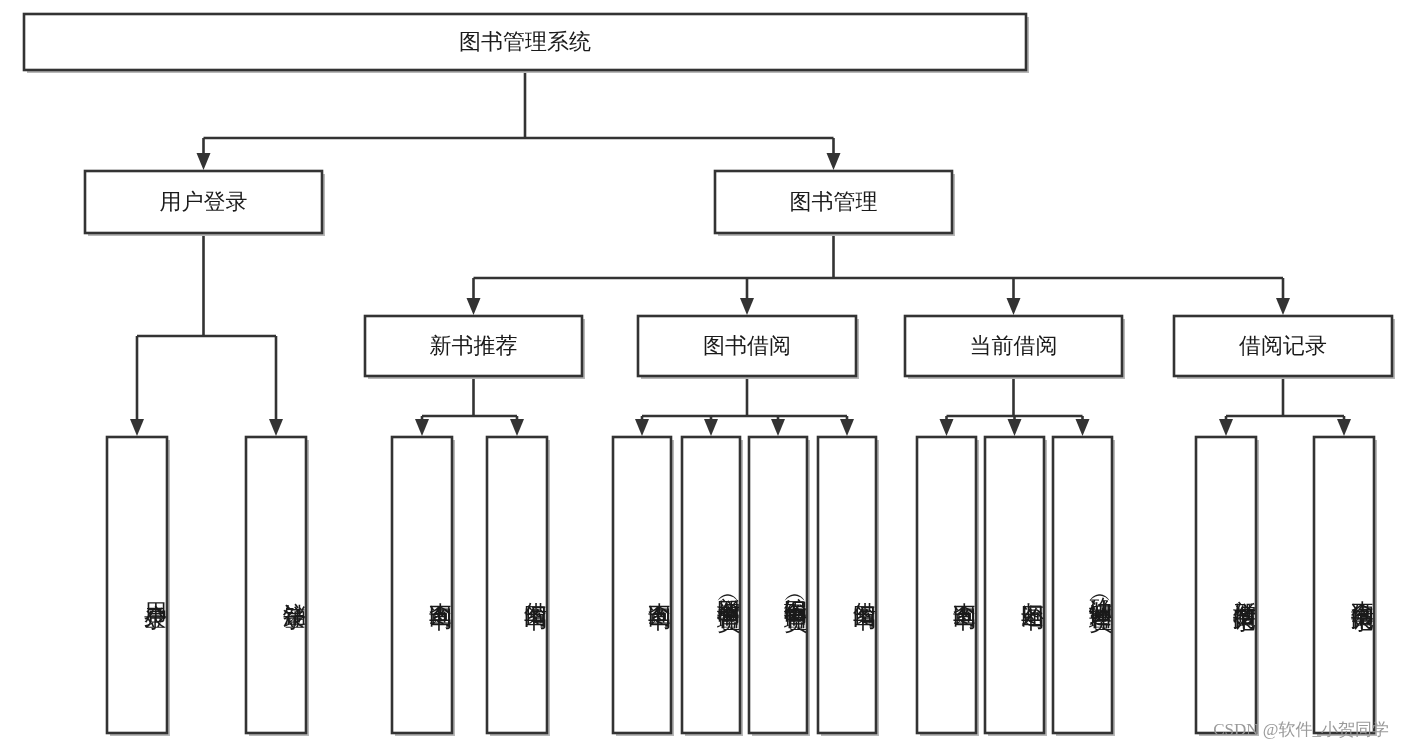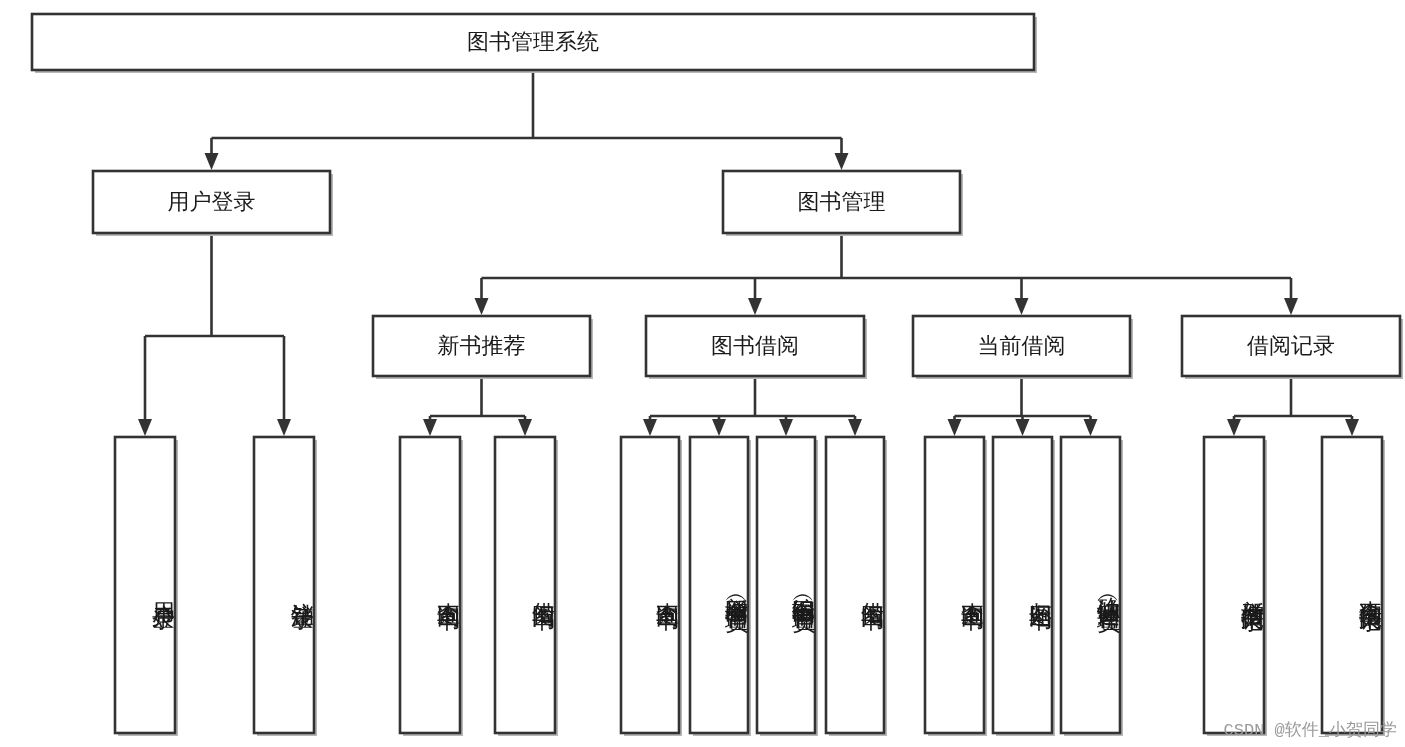--- a/index.html
+++ b/index.html
@@ -9,21 +9,21 @@
   }
   body {
     width: 1405px;
     height: 747px;
     font-family: "Liberation Sans", "DejaVu Sans", sans-serif;
     overflow: hidden;
     position: relative;
   }
   #diagram-root {
     position: absolute;
-    left: 12px; top: 0;
+    left: 4px; top: 0;
     width: 1393px;
     height: 747px;
   }
   svg#flow {
     position: absolute;
     left: 0; top: 0;
     width: 1405px;
     height: 747px;
   }
   .node-box {
@@ -64,21 +64,21 @@
     display: flex;
     align-items: flex-start;
     justify-content: center;
     white-space: nowrap;
     pointer-events: none;
   }
   .watermark {
     position: absolute;
     right: 8px;
     bottom: 6px;
-    font-family: Liberation Mono, monospace;
+    font-family: Liberation Serif, serif;
     font-size: 17px;
     color: #9a9a9a;
     white-space: nowrap;
   }
 </style>
 </head>
 <body>
 
 <div id="diagram-root">
 

